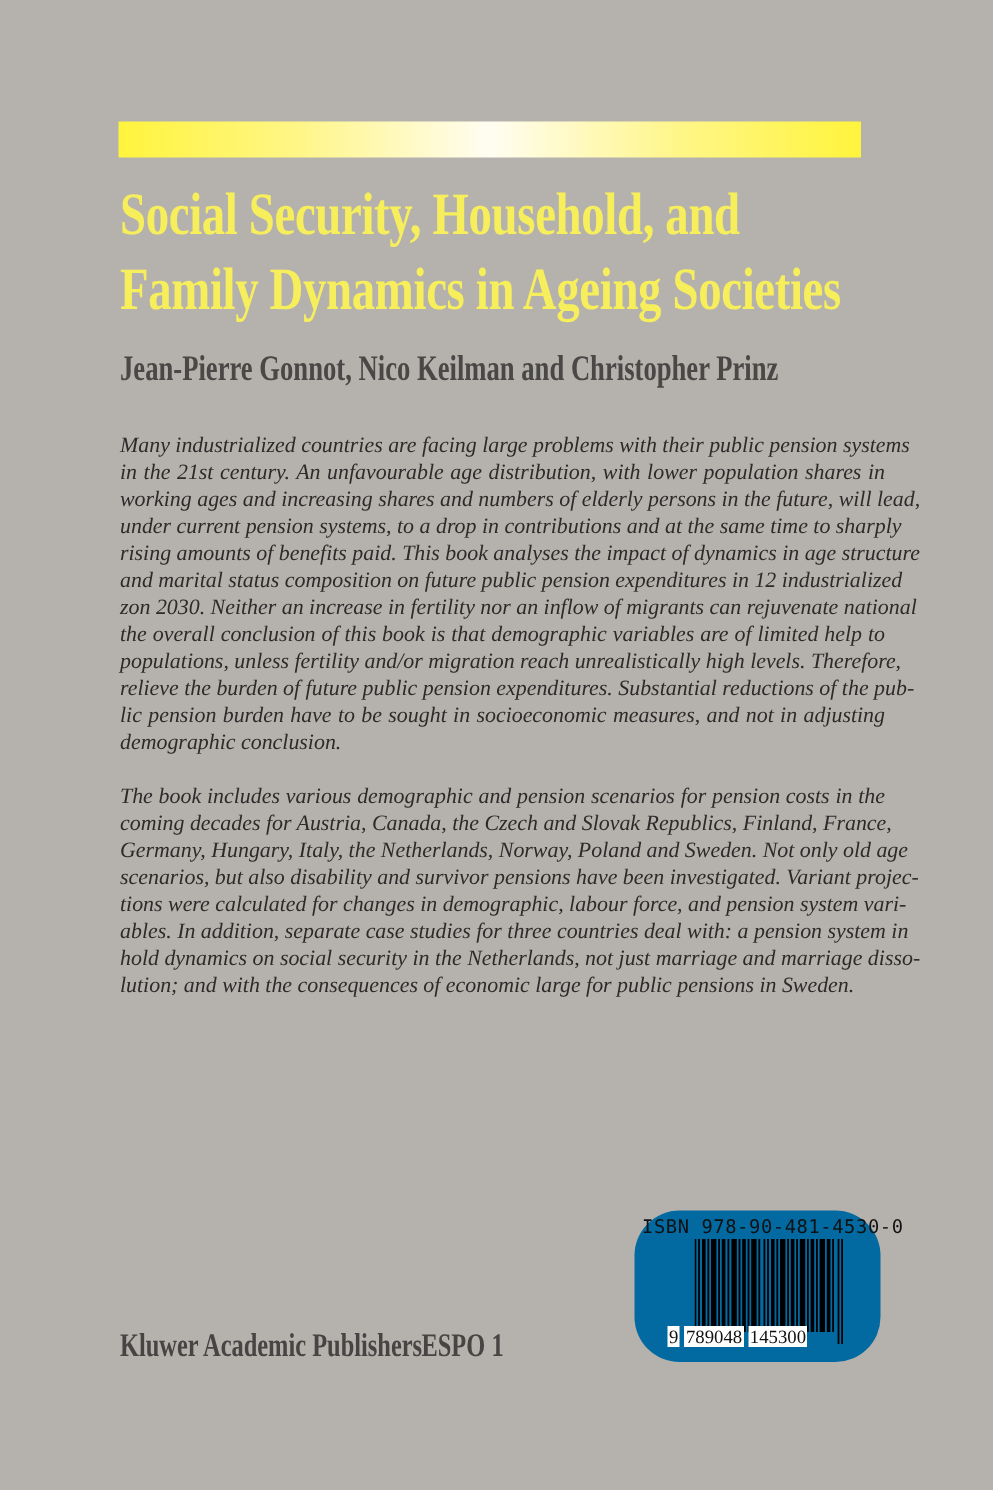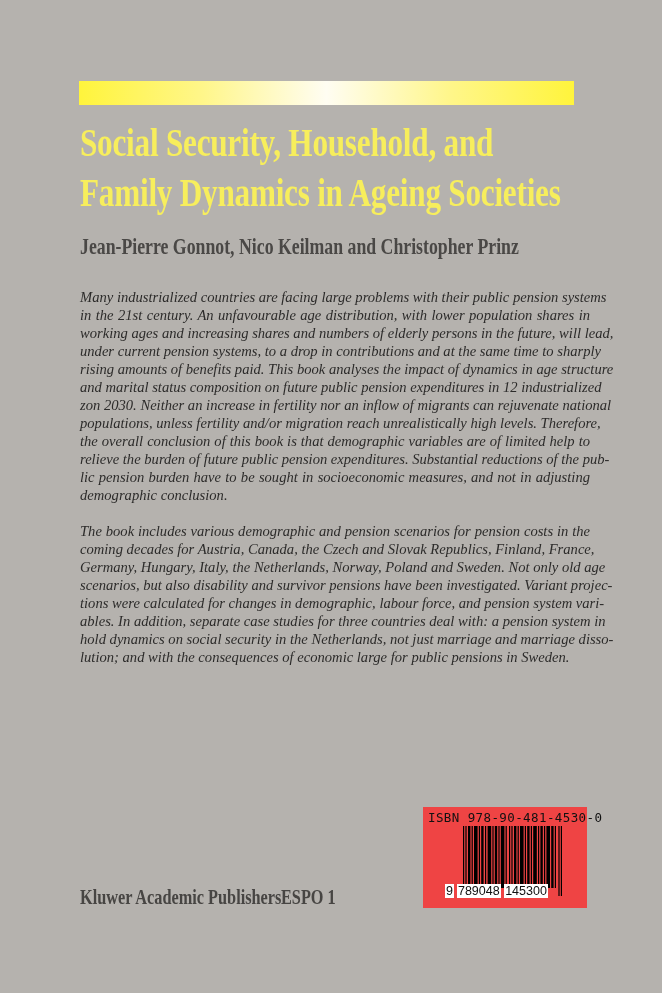--- a/index.html
+++ b/index.html
@@ -42,35 +42,36 @@
     color: #2c2b2a;
     font-size: 14.6px;
     line-height: 18px;
     font-style: italic;
   }
   .blurb p { margin: 0 0 18px 0; text-align: justify; hyphens: none; }
   .blurb .ln { display: block; text-align: justify; text-align-last: justify; white-space: nowrap; }
   .blurb .ln.last { text-align-last: left; }
   .isbn-box {
     position: absolute; left: 423px; top: 807px; width: 164px; height: 101px;
-    background: #ef4444;
+    background: #0369a1;
+    border-radius: 30px;
   }
   .isbn-text {
     position: absolute; left: 5px; top: 3px; width: 156px;
     font-family: "DejaVu Sans Mono", "Liberation Mono", monospace;
     font-size: 12.5px; letter-spacing: 0.4px;
     color: #111;
     white-space: nowrap;
   }
   .barcode {
     position: absolute; left: 40px; top: 19px; width: 100px; height: 70px;
   }
   .ean-digits {
     position: absolute; left: 22px; top: 77px;
-    font-family: Liberation Sans, sans-serif;
+    font-family: Liberation Serif, serif;
     font-size: 12.5px; color: #111; white-space: nowrap;
     background: transparent;
   }
   .ean-digits span { background: #fff; padding: 0 1px; }
   .ean-digits .d1 { margin-right: 3px; }
   .publisher {
     position: absolute; left: 80px; top: 884px;
     color: #474543;
     font-weight: bold;
     font-size: 22px;
@@ -104,22 +105,22 @@
 
 <div class="blurb">
   <p>
     <span class="ln">Many industrialized countries are facing large problems with their public pension systems</span>
     <span class="ln">in the 21st century. An unfavourable age distribution, with lower population shares in</span>
     <span class="ln">working ages and increasing shares and numbers of elderly persons in the future, will lead,</span>
     <span class="ln">under current pension systems, to a drop in contributions and at the same time to sharply</span>
     <span class="ln">rising amounts of benefits paid. This book analyses the impact of dynamics in age structure</span>
     <span class="ln">and marital status composition on future public pension expenditures in 12 industrialized</span>
     <span class="ln">zon 2030. Neither an increase in fertility nor an inflow of migrants can rejuvenate national</span>
+    <span class="ln">the overall conclusion of this book is that demographic variables are of limited help to</span>
     <span class="ln">populations, unless fertility and/or migration reach unrealistically high levels. Therefore,</span>
-    <span class="ln">the overall conclusion of this book is that demographic variables are of limited help to</span>
     <span class="ln">relieve the burden of future public pension expenditures. Substantial reductions of the pub-</span>
     <span class="ln">lic pension burden have to be sought in socioeconomic measures, and not in adjusting</span>
     <span class="ln last">demographic conclusion.</span>
   </p>
   <p>
     <span class="ln">The book includes various demographic and pension scenarios for pension costs in the</span>
     <span class="ln">coming decades for Austria, Canada, the Czech and Slovak Republics, Finland, France,</span>
     <span class="ln">Germany, Hungary, Italy, the  Netherlands, Norway, Poland and Sweden. Not only old age</span>
     <span class="ln">scenarios, but also disability and survivor pensions have been investigated. Variant projec-</span>
     <span class="ln">tions were calculated for changes in demographic, labour force, and pension system vari-</span>

